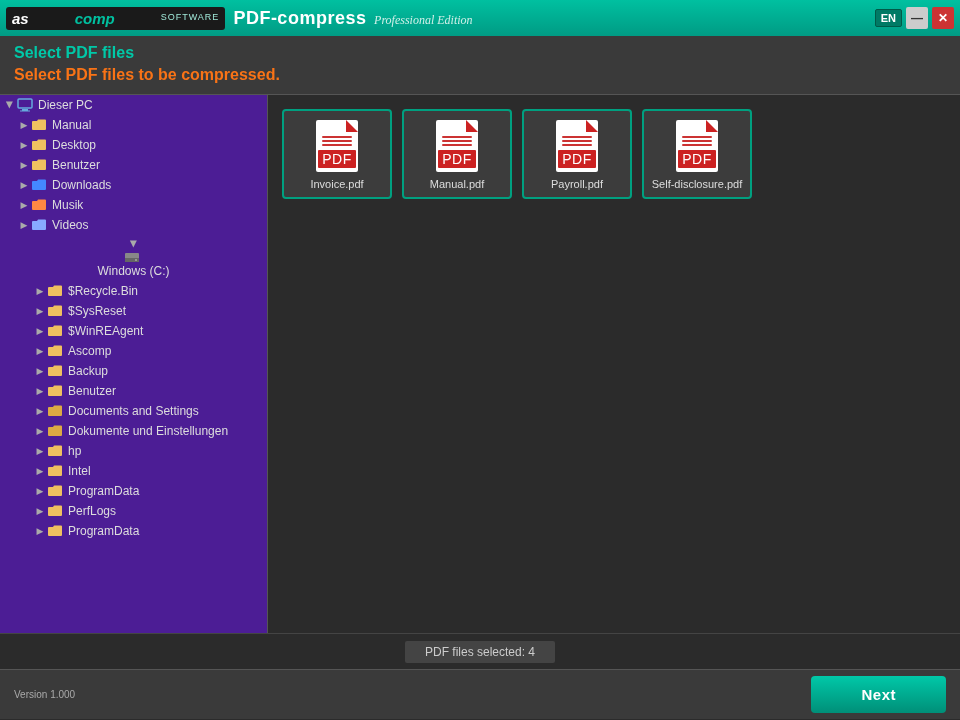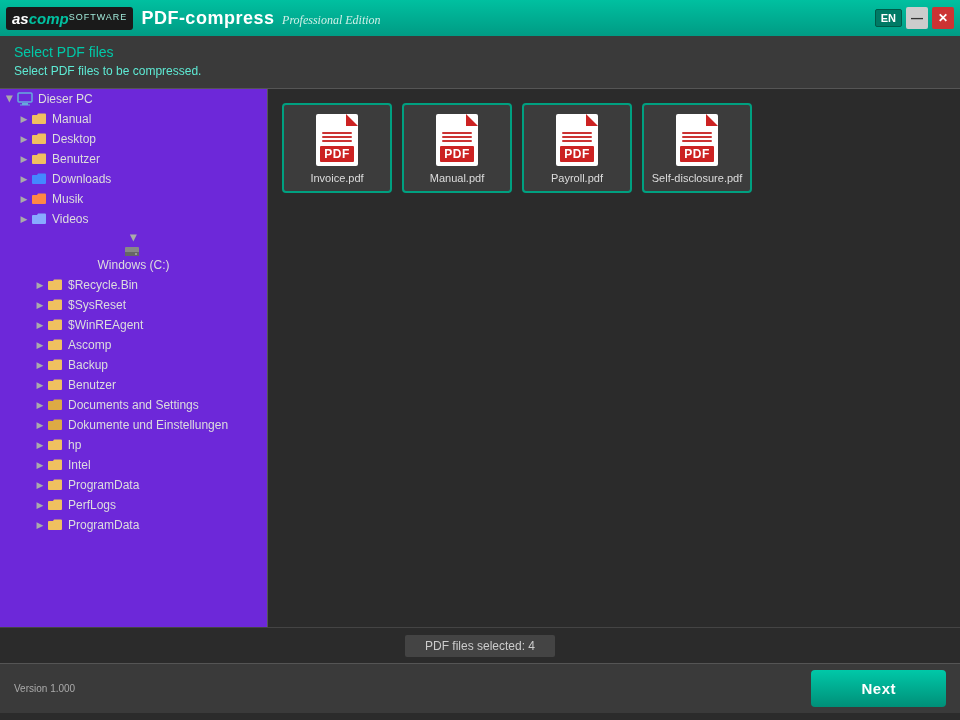--- a/index.html
+++ b/index.html
@@ -28,20 +28,21 @@
       display: flex;
       align-items: center;
       gap: 8px;
     }
     #logo-box {
       background: #1a1a1a;
       border-radius: 3px;
       padding: 3px 6px;
       display: flex;
       align-items: center;
+      gap: 46px;
     }
     #logo-text-as {
       color: #ffffff;
       font-size: 15px;
       font-weight: bold;
       font-style: italic;
     }
     #logo-text-comp {
       color: #00c0a0;
       font-size: 15px;
@@ -100,42 +101,42 @@
     #close-btn { background: #cc3333; color: #fff; }
 
     
     #header {
       background: #3a3a3a;
       padding: 8px 14px 10px 14px;
       border-bottom: 1px solid #555;
     }
     #header-title {
       color: #00c8a8;
-      font-size: 14px;
-      font-weight: normal;
+      font-size: 16px;
+      font-weight: bold;
       margin-bottom: 4px;
     }
     #header-subtitle {
-      color: #5eead4;
-      font-size: 12px;
-      font-weight: normal;
+      color: #f97316;
+      font-size: 16px;
+      font-weight: bold;
     }
 
     
     #main {
       display: flex;
       height: calc(720px - 36px - 60px - 50px - 36px);
       
     }
 
     
     #sidebar {
       width: 268px;
       min-width: 268px;
-      background: #6d28d9;
+      background: #4c1d95;
       border-right: 1px solid #555;
       overflow: hidden;
       display: flex;
       flex-direction: column;
     }
     #tree-scroll {
       flex: 1;
       overflow-y: auto;
       overflow-x: hidden;
     }
@@ -230,22 +231,22 @@
       content: '';
       position: absolute;
       top: 0; right: 0;
       width: 12px; height: 12px;
       background: #cc2222;
       clip-path: polygon(0 0, 100% 100%, 0 100%);
     }
     .pdf-badge {
       background: #cc2222;
       color: #ffffff;
-      font-size: 12px;
-      font-weight: bold;
+      font-size: 14px;
+      font-weight: normal;
       padding: 1px 4px;
       border-radius: 1px;
       letter-spacing: 0.5px;
     }
     .pdf-lines {
       width: 30px;
       margin-bottom: 2px;
     }
     .pdf-line {
       height: 2px;

